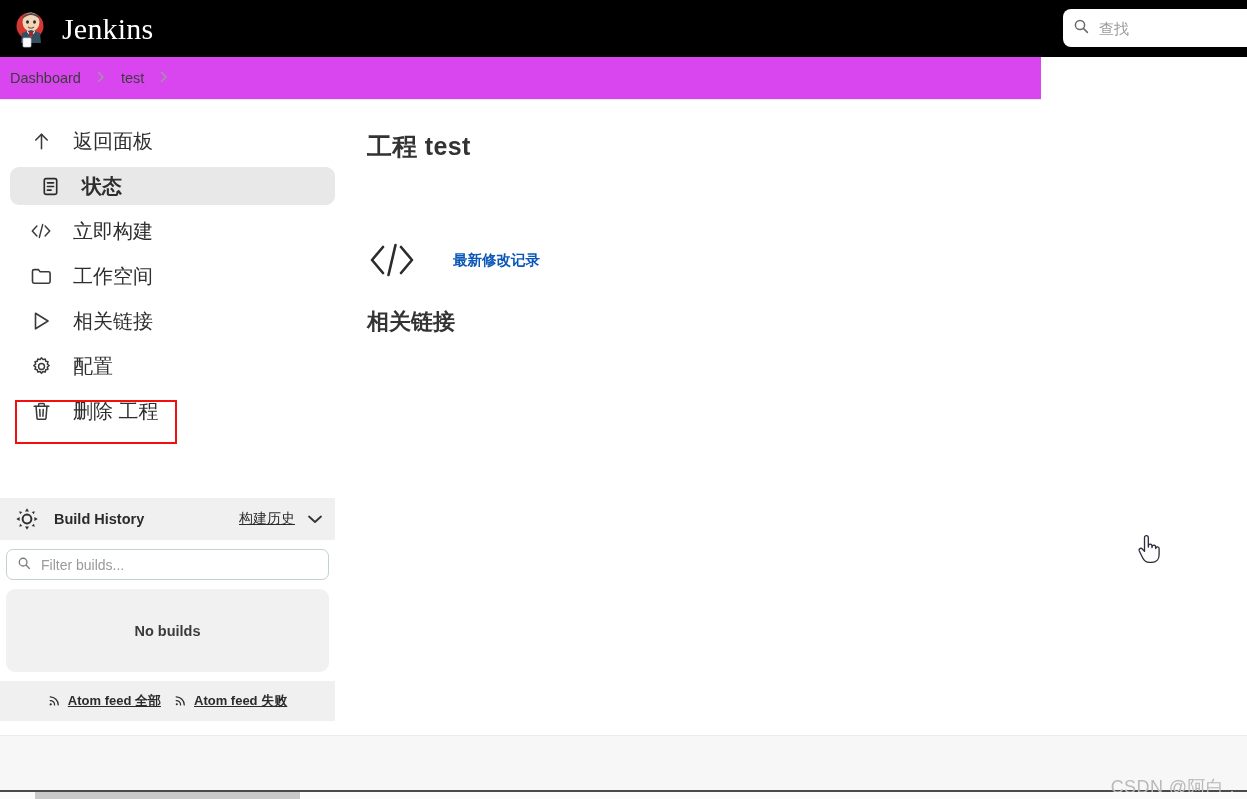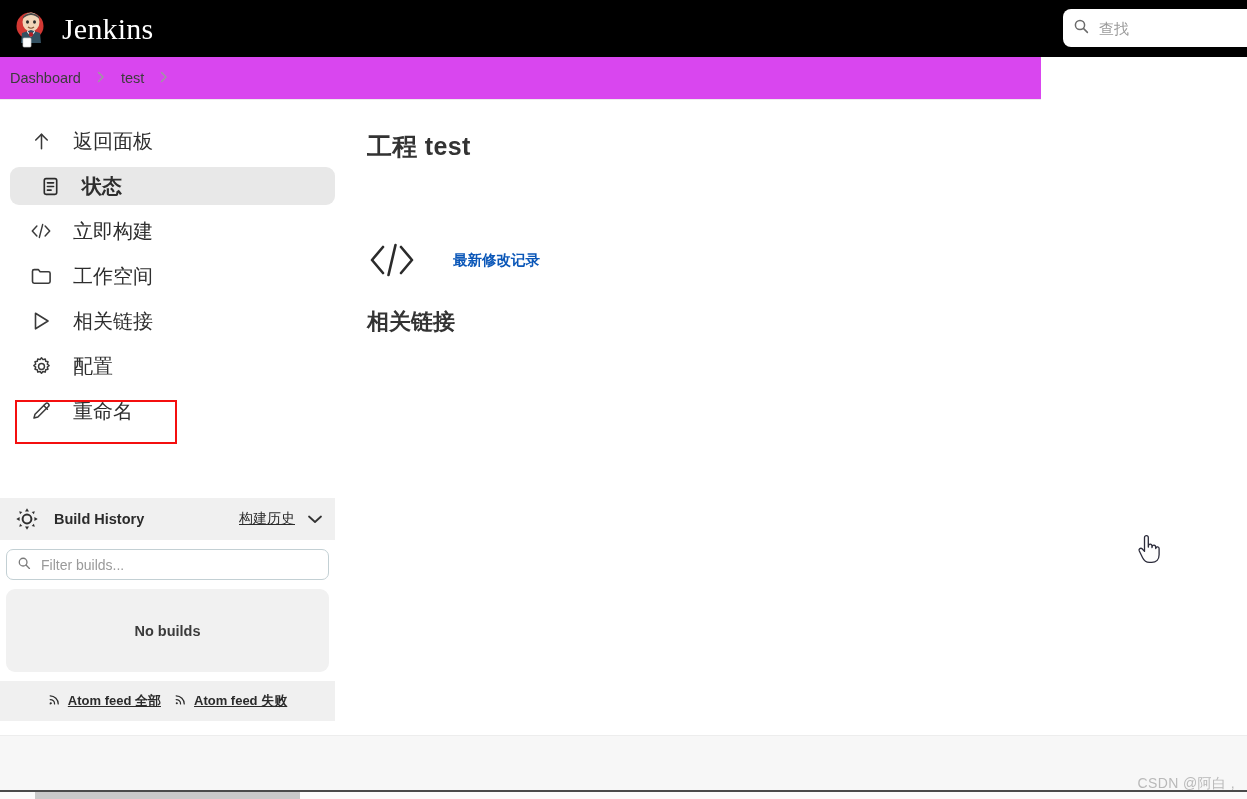--- a/index.html
+++ b/index.html
@@ -197,21 +197,21 @@
     color: #3b3b3b;
   }
   .bh-feeds {
     margin-top: 9px;
     height: 40px;
     background: #f0f0f0;
     display: flex; align-items: center; justify-content: center;
     gap: 13px;
   }
   .feed-link {
-    display: flex; 
+    display: flex; align-items: center;
     gap: 6px;
     font-size: 13px;
     color: #2b2b2b;
     text-decoration: none;
     cursor: pointer;
   }
   .feed-link .feed-text { text-decoration: underline; font-weight: 600; }
 
   
   .main {
@@ -255,21 +255,21 @@
   .footer {
     position: absolute; left: 0; top: 735px;
     width: 1247px; height: 57px;
     background: #f7f7f7;
     border-top: 1px solid #ededed;
     border-bottom: 2px solid #4a4a4a;
   }
   .watermark {
     position: absolute;
     right: 12px; top: 775px;
-    font-size: 14px;
+    font-size: 18px;
     color: #b9b9b9;
     letter-spacing: 0.4px;
   }
   
   .hscroll-track {
     position: absolute; left: 0; top: 792px;
     width: 1247px; height: 7px;
     background: #fbfbfb;
   }
   .hscroll-thumb {
@@ -395,30 +395,33 @@
       <a class="nav-item">
         <span class="nav-icon">
           <svg width="21" height="21" viewBox="0 0 22 22" fill="none" stroke="#3a3a3a" stroke-width="1.55" stroke-linecap="round" stroke-linejoin="round">
             <circle cx="11" cy="11" r="3.1"></circle>
             <path d="M11 1.9 l1.5 1.9 2.4 -0.7 0.5 2.4 2.4 0.6 -0.7 2.4 1.9 1.5 -1.9 1.5 0.7 2.4 -2.4 0.6 -0.5 2.4 -2.4 -0.7 -1.5 1.9 -1.5 -1.9 -2.4 0.7 -0.5 -2.4 -2.4 -0.6 0.7 -2.4 -1.9 -1.5 1.9 -1.5 -0.7 -2.4 2.4 -0.6 0.5 -2.4 2.4 0.7 z"></path>
           </svg>
         </span>
         <span class="nav-label">配置</span>
       </a>
 
-
       <a class="nav-item">
         <span class="nav-icon">
           <svg width="21" height="21" viewBox="0 0 22 22" fill="none" stroke="#3a3a3a" stroke-width="1.6" stroke-linecap="round" stroke-linejoin="round">
-            <path d="M15.2 2.8 a2.1 2.1 0 0 1 3 3 l-11 11 -4.1 1.1 1.1 -4.1 z"></path>
-            <line x1="13.3" y1="4.8" x2="17.2" y2="8.7"></line>
-          </svg>
-        </span>
-        <span class="nav-label">重命名</span>
-      </a>
+            <line x1="3.3" y1="5.4" x2="18.7" y2="5.4"></line>
+            <path d="M8 5.4 v-1.7 a1 1 0 0 1 1 -1 h4 a1 1 0 0 1 1 1 v1.7"></path>
+            <path d="M5.3 5.4 l1 12.6 a1.3 1.3 0 0 0 1.3 1.2 h6.8 a1.3 1.3 0 0 0 1.3 -1.2 l1 -12.6"></path>
+            <line x1="9.2" y1="9" x2="9.5" y2="16"></line>
+            <line x1="12.8" y1="9" x2="12.5" y2="16"></line>
+          </svg>
+        </span>
+        <span class="nav-label">删除 工程</span>
+      </a>
+
 
       <div class="annot-box"></div>
 
       <div class="bh-panel">
         <div class="bh-header">
           <span class="bh-header-icon">
             <svg width="24" height="24" viewBox="0 0 24 24" fill="#2f2f2f">
               <circle cx="12" cy="12" r="4.4" fill="none" stroke="#2f2f2f" stroke-width="2"></circle>
               <polygon points="12,1.3 14,4.6 10,4.6"></polygon>
               <polygon points="12,22.7 14,19.4 10,19.4"></polygon>

